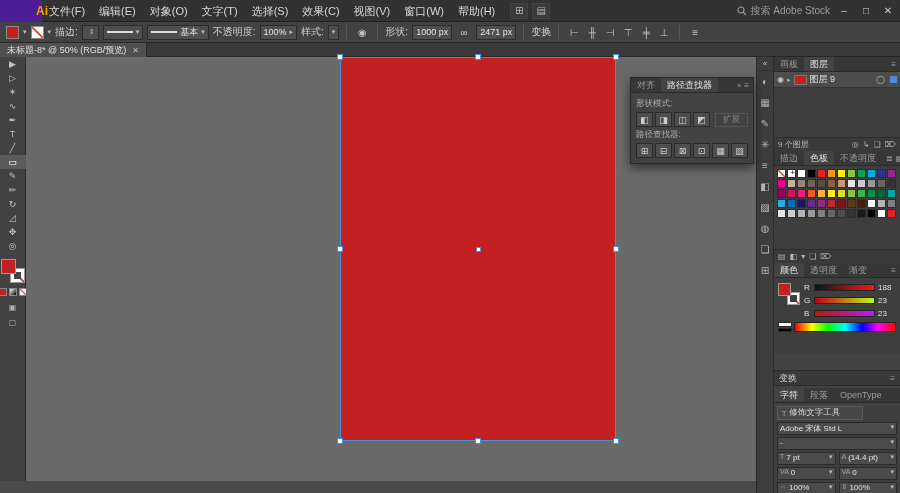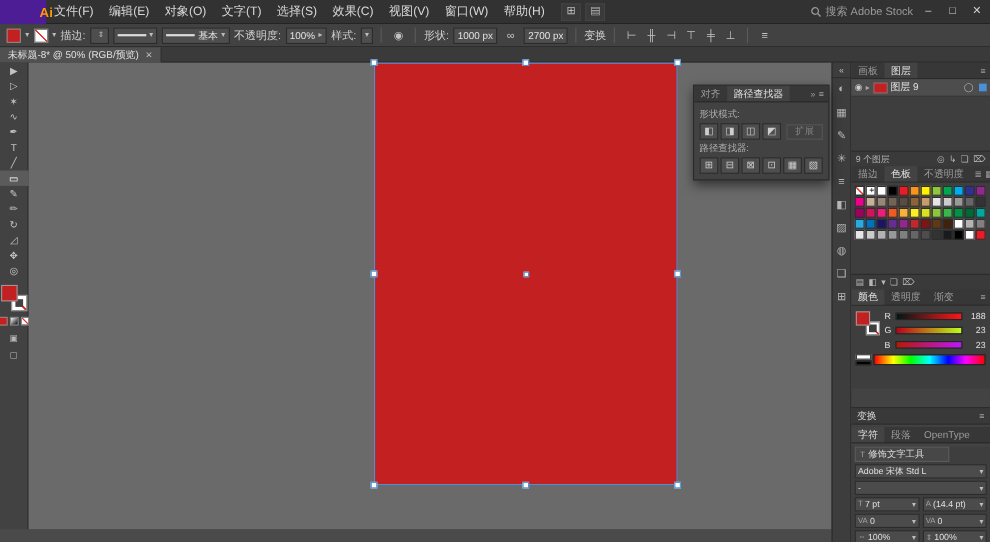--- a/index.html
+++ b/index.html
@@ -93,31 +93,31 @@
   .fs-mini .fs-stroke{width:13px;height:13px;}
   .fs-mini .fs-stroke::after{left:2px;top:2px;right:2px;bottom:2px;background:#3e3e3e;}
   .fs-mini .fs-fill{width:13px;height:13px;}
   .sliders{flex:1;}
   .cslider{display:flex;align-items:center;gap:3px;height:13px;}
   .cs-label{width:7px;font-size:8px;color:#e0e0e0;}
   .cs-track{flex:1;height:7px;border:1px solid #242424;}
   .cslider:nth-of-type(1) .cs-track{background:linear-gradient(to right,#001717,#ff1717);}
   .cslider:nth-of-type(2) .cs-track{background:linear-gradient(to right,#bc0017,#bcff17);}
   .cslider:nth-of-type(3) .cs-track{background:linear-gradient(to right,#bc1700,#bc17ff);}
-  .cs-val{width:18px;text-align:right;font-size:8px;color:#e0e0e0;}
+  .cs-val{width:18px;font-size:8px;color:#e0e0e0;}
   .hex-row{display:flex;justify-content:flex-end;padding:2px 4px;}
   .spec-row{display:flex;align-items:stretch;gap:2px;padding:2px 4px;height:14px;}
   .spec-mini{display:flex;flex-direction:column;gap:1px;width:14px;}
   .spec-mini div{flex:1;border:1px solid #2a2a2a;}
   .spectrum{flex:1;border:1px solid #242424;background:linear-gradient(to right,#f00,#ff0 17%,#0f0 33%,#0ff 50%,#00f 67%,#f0f 83%,#f00);}
 
   .transform-bar{display:flex;align-items:center;height:16px;background:#393939;border-top:1px solid #2c2c2c;border-bottom:1px solid #2c2c2c;padding:0 5px;font-size:9px;color:#d5d5d5;gap:4px;}
 
   .crow{display:flex;gap:3px;margin:2px 3px;}
-  .cfield{flex:1;height:13px;background:#4b4b4b;border:1px solid #2b2b2b;display:flex;align-items:center;gap:2px;padding:0 2px;font-size:8px;color:#e0e0e0;white-space:nowrap;overflow:hidden;}
+  .cfield{flex:1;height:13px;background:#4b4b4b;border:1px solid #2b2b2b;display:flex;gap:2px;padding:0 2px;font-size:8px;color:#e0e0e0;white-space:nowrap;overflow:hidden;}
   .cicon{color:#a5a5a5;font-size:7px;flex:none;}
   .cfield .caret{margin-left:auto;}
   .touch-btn{height:14px;margin:3px 3px 1px 3px;border:1px solid #5a5a5a;background:#474747;display:flex;align-items:center;gap:3px;padding:0 4px;font-size:8.5px;color:#d8d8d8;width:86px;}
 
   
   .statusbar{left:0;top:481px;width:756px;height:12px;background:#424242;border-top:1px solid #2a2a2a;display:flex;align-items:center;gap:3px;padding:0 4px;font-size:8.5px;color:#cfcfcf;}
   .sb-field{background:#4b4b4b;border:1px solid #2b2b2b;height:10px;display:inline-flex;align-items:center;gap:3px;padding:0 3px;font-size:8px;}
   .sb-nav{display:flex;align-items:center;gap:2px;font-size:7px;color:#bdbdbd;}
 </style>
 </head>
@@ -188,21 +188,21 @@
       </div>
     <div class="cb-sep"></div>
     <div class="cb-icon">◉</div>
     <div class="cb-sep"></div>
     <span>形状:</span>
     <div class="field">
         <span>1000 px</span>
       </div>
     <div class="cb-icon">∞</div>
     <div class="field">
-        <span>2700 px</span>
+        <span>2471 px</span>
       </div>
     <div class="cb-sep"></div>
     <span>变换</span>
     <div class="cb-sep"></div>
     <div style="display:flex;gap:2px;">
 
     <div class="cb-icon">⊢</div>
         <div class="cb-icon">╫</div>
         <div class="cb-icon">⊣</div>
         <div class="cb-icon">⊤</div>

